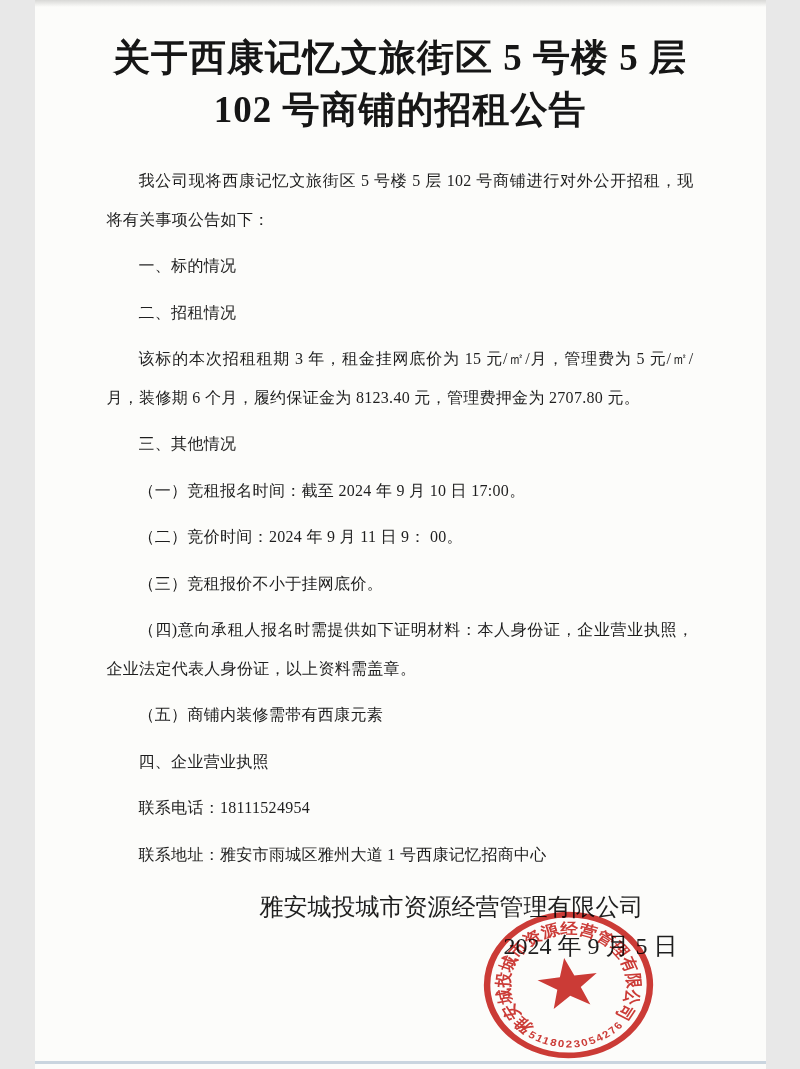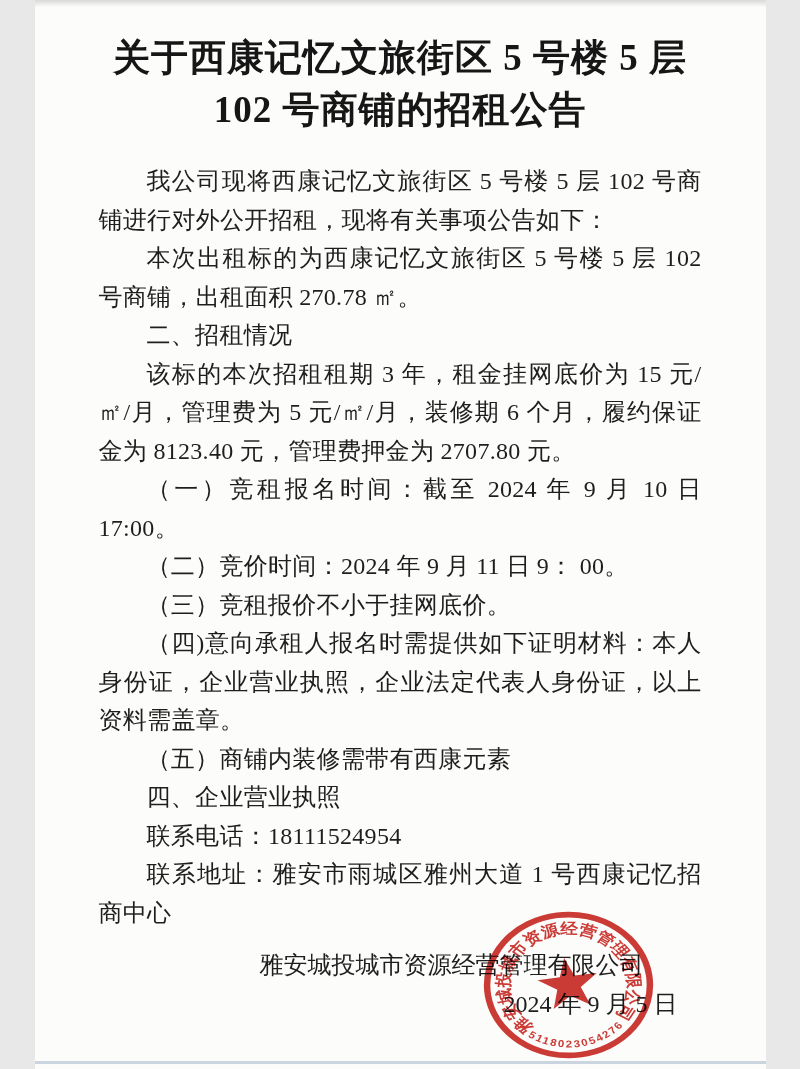--- a/index.html
+++ b/index.html
@@ -37,22 +37,22 @@
     font-weight: 700;
     line-height: 52px;
     text-align: center;
     letter-spacing: 1px;
     color: #161616;
   }
   .body-text {
     margin: 26px 64px 0 64px;
   }
   .body-text p {
-    margin: 0;
-    font-size: 24px;
+    margin: 8px;
+    font-size: 16px;
     line-height: 38.5px;
     text-indent: 2em;
     text-align: justify;
     letter-spacing: 0.3px;
   }
   .signature {
     margin-top: 14px;
     font-size: 24px;
     line-height: 38.5px;
   }
@@ -78,23 +78,24 @@
 <body>
 
 <div class="page">
 
   <div class="top-smudge"></div>
 
   <h1 class="title">关于西康记忆文旅街区 5 号楼 5 层 102 号商铺的招租公告</h1>
 
   <div class="body-text">
     <p>我公司现将西康记忆文旅街区 5 号楼 5 层 102 号商铺进行对外公开招租，现将有关事项公告如下：</p>
-    <p>本次出租标的为西康记忆文旅街区 5 号楼 5 层 102 号商铺，出租面积 270.78 ㎡。</p>
+    <p>一、标的情况</p>
     <p>二、招租情况</p>
     <p>该标的本次招租租期 3 年，租金挂网底价为 15 元/㎡/月，管理费为 5 元/㎡/月，装修期 6 个月，履约保证金为 8123.40 元，管理费押金为 2707.80 元。</p>
+    <p>三、其他情况</p>
     <p>（一）竞租报名时间：截至 2024 年 9 月 10 日 17:00。</p>
     <p>（二）竞价时间：2024 年 9 月 11 日 9： 00。</p>
     <p>（三）竞租报价不小于挂网底价。</p>
     <p>（四)意向承租人报名时需提供如下证明材料：本人身份证，企业营业执照，企业法定代表人身份证，以上资料需盖章。</p>
     <p>（五）商铺内装修需带有西康元素</p>
     <p>四、企业营业执照</p>
     <p>联系电话：18111524954</p>
     <p>联系地址：雅安市雨城区雅州大道 1 号西康记忆招商中心</p>
   </div>
 

